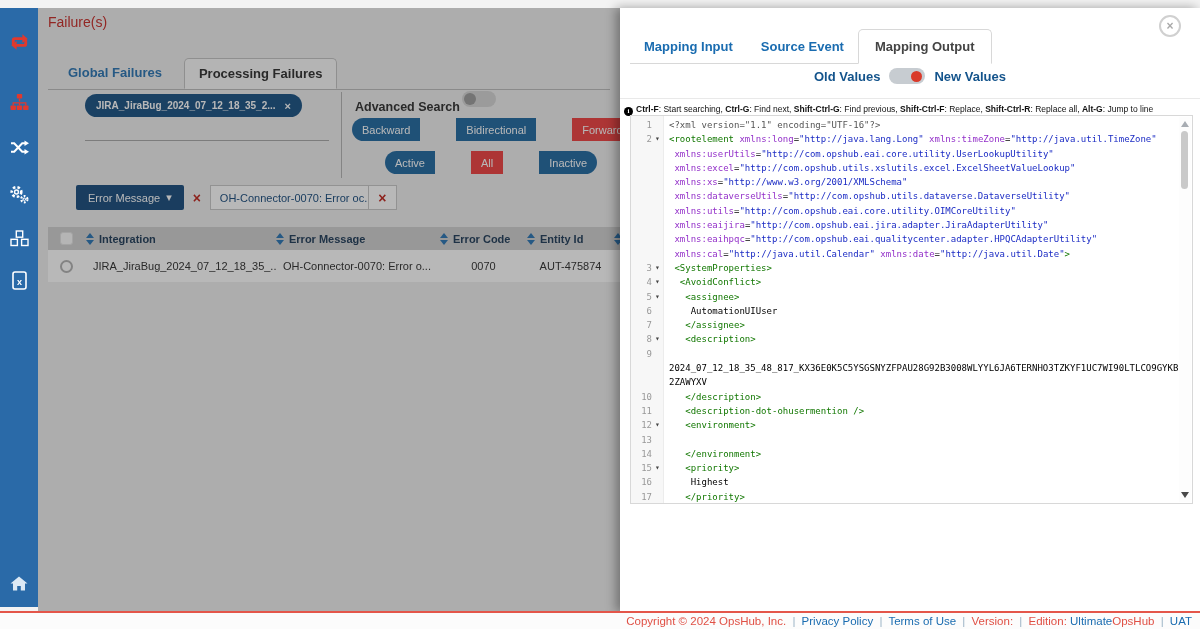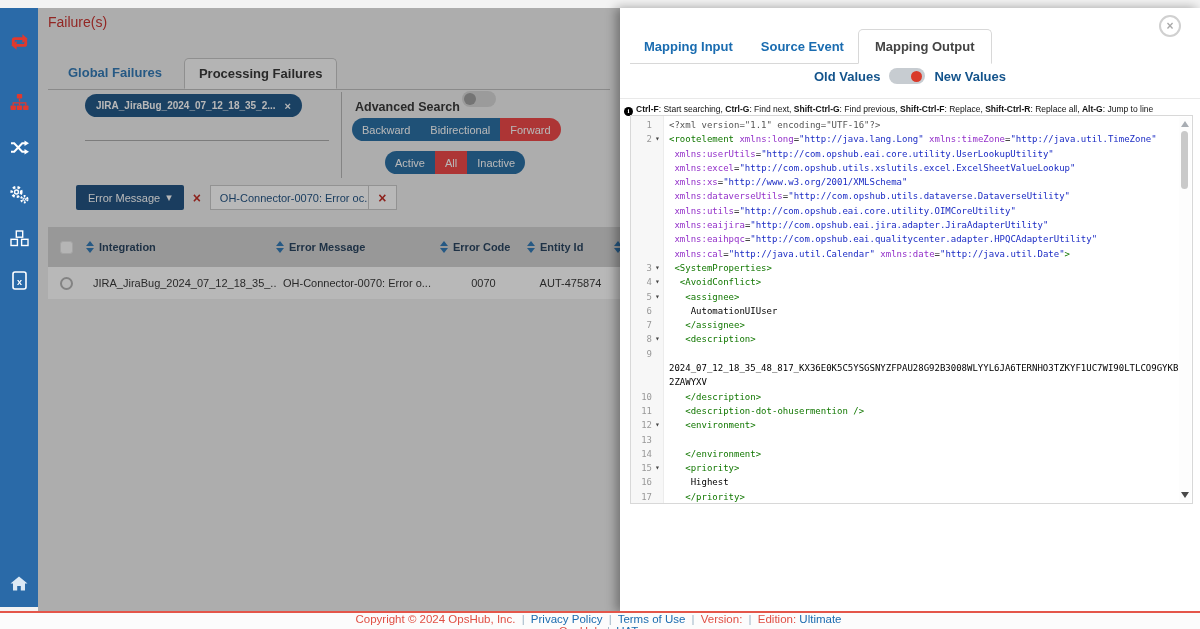--- a/index.html
+++ b/index.html
@@ -26,35 +26,35 @@
   .chip .x { font-size:11px; font-weight:bold; cursor:pointer; }
 
   .chip-divider { position:absolute; left:47px; top:132px; width:244px; height:0; border-top:1px solid #aaa; }
   .vdivider { position:absolute; left:303px; top:84px; width:0; height:86px; border-left:1px solid #b5b5b5; }
 
   .adv-label { position:absolute; left:317px; top:92px; font-size:12.5px; font-weight:bold; color:#333; }
   .switch { position:absolute; width:34px; height:16px; border-radius:8px; background:#d6d6d6; cursor:pointer; }
   .switch .knob { position:absolute; left:2px; top:2px; width:12px; height:12px; border-radius:50%; background:#9e9e9e; }
   .adv-switch { left:424px; top:83px; }
 
-  .seg { position:absolute; display:inline-flex; border-radius:12px; overflow:hidden; height:23px; }
+  .seg { position:absolute; display:inline-flex; border-radius:12px; overflow:hidden; height:23px;gap:36px; }
   .seg > div { color:#fff; font-size:11px; display:flex; align-items:center; padding:0 10px; background:#256ca3; cursor:pointer; white-space:nowrap; }
   .seg > div.sel { background:#ef4444; }
   .seg-dir { left:314px; top:110px; }
   .seg-state { left:347px; top:143px; }
 
   .filter-row { position:absolute; left:38px; top:177px; height:25px; display:flex; align-items:center; }
   .filter-btn { background:#1d4f80; color:#fff; font-size:11px; height:25px; display:flex; align-items:center; gap:6px; padding:0 12px; border-radius:2px; cursor:pointer; }
   .red-x { color:#c22a22; font-weight:bold; font-size:14px; line-height:1; cursor:pointer; }
   .filter-x1 { margin:0 9px; }
   .filter-val { background:#fff; border:1px solid #c9c9c9; color:#1d4f80; font-size:11px; height:25px; display:flex; align-items:center; padding:0 9px; width:159px; white-space:nowrap; overflow:hidden; }
   .filter-x2 { background:#fff; border:1px solid #c9c9c9; border-left:none; height:25px; width:28px; display:flex; align-items:center; justify-content:center; cursor:pointer; }
 
   .table { position:absolute; left:10px; top:219px; width:572px; }
-  .thead { display:flex; align-items:center; background:#d2d2d2; height:40px; font-size:11px; font-weight:bold; color:#25405c; }
+  .thead { display:flex; align-items:center; background:#d2d2d2; height:23px; font-size:11px; font-weight:bold; color:#25405c; }
   .trow { display:flex; align-items:center; background:#fff; height:32px; font-size:11px; color:#333; cursor:pointer; }
   .c0 { width:38px; display:flex; align-items:center; padding-left:12px; }
   .c1 { width:190px; } .c2 { width:164px; } .c3 { width:87px; } .c4 { width:87px; } .c5 { flex:1; }
   .hcell { display:flex; align-items:center; gap:5px; overflow:hidden; white-space:nowrap; }
   .tcell { overflow:hidden; white-space:nowrap; padding-left:7px; }
   .tcell.center { text-align:center; padding-left:0; }
   .sort { display:inline-flex; flex-direction:column; gap:2px; cursor:pointer; }
   .sort .up { width:0; height:0; border-left:4px solid transparent; border-right:4px solid transparent; border-bottom:5px solid #2e77b5; }
   .sort .dn { width:0; height:0; border-left:4px solid transparent; border-right:4px solid transparent; border-top:5px solid #2e77b5; }
   .ghost-cb { width:13px; height:13px; background:rgba(255,255,255,.9); border:1px solid #e2e2e2; border-radius:3px; cursor:pointer; }
@@ -89,21 +89,21 @@
   .tok-attr { color:#9330c9; }
   .tok-str { color:#1b2bc4; }
   .tok-plain { color:#000; }
 
   .scrollbar { position:absolute; right:1px; top:1px; bottom:1px; width:12px; background:#fdfdfd; cursor:pointer; }
   .sb-up { position:absolute; top:4px; left:2px; width:0; height:0; border-left:4px solid transparent; border-right:4px solid transparent; border-bottom:6px solid #a8adb3; }
   .sb-thumb { position:absolute; top:14px; left:2px; width:7px; height:58px; border-radius:4px; background:#c9c9c9; }
   .sb-dn { position:absolute; bottom:4px; left:2px; width:0; height:0; border-left:4px solid transparent; border-right:4px solid transparent; border-top:6px solid #4a4a4a; }
 
   
-  .footer { position:absolute; left:0; top:611px; width:1200px; height:18px; background:#fcfcfc; border-top:2px solid #e4564a; z-index:20; display:flex; justify-content:space-between; align-items:center; font-size:11.5px; padding:0 8px 0 5px;flex-direction:column; }
+  .footer { position:absolute; left:0; top:611px; width:1200px; height:18px; background:#fcfcfc; border-top:2px solid #e4564a; z-index:20; display:flex; justify-content:flex-end; align-items:center; font-size:11.5px; padding:0 8px 0 5px; }
   .f-red { color:#e05045; } .f-link { color:#1a6cb0; cursor:pointer; } .f-sep { color:#9bb3c6; padding:0 3px; }
   .f-left, .f-right { white-space:nowrap; }
 </style>
 </head>
 <body>
 
 <div class="screen">
 
   <aside class="sidebar">
     <span class="side-icon" style="top:24px">

